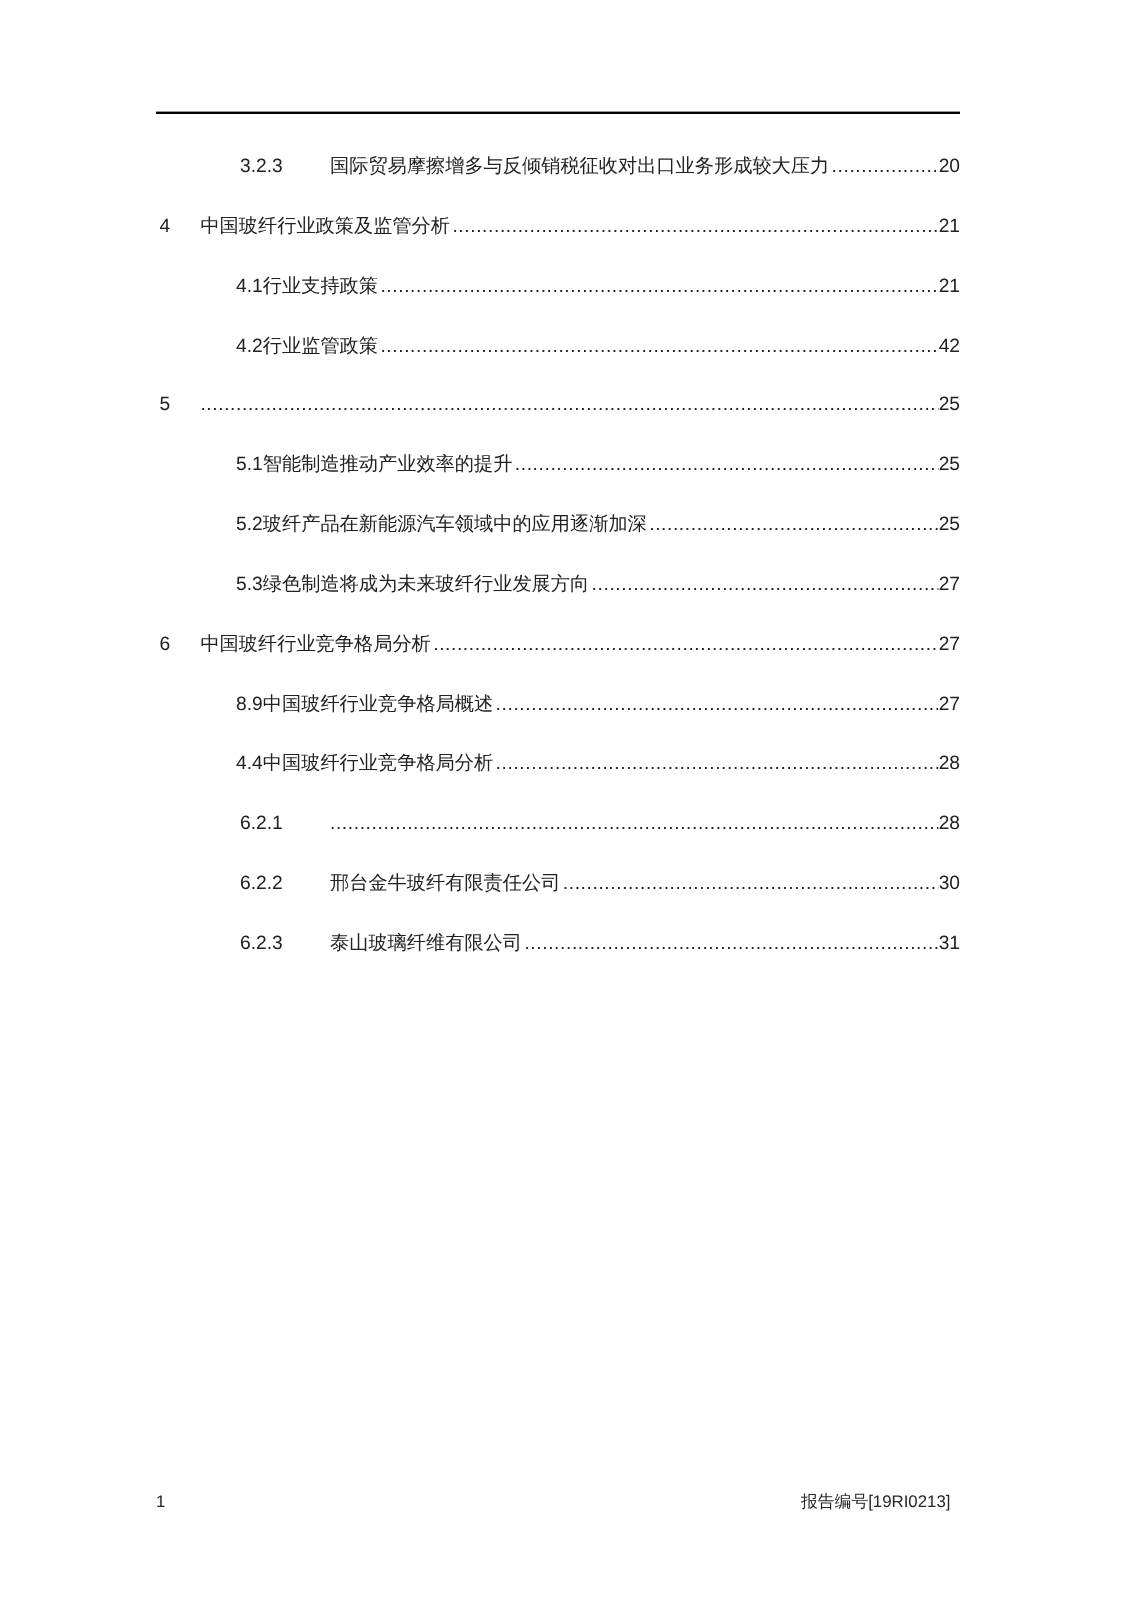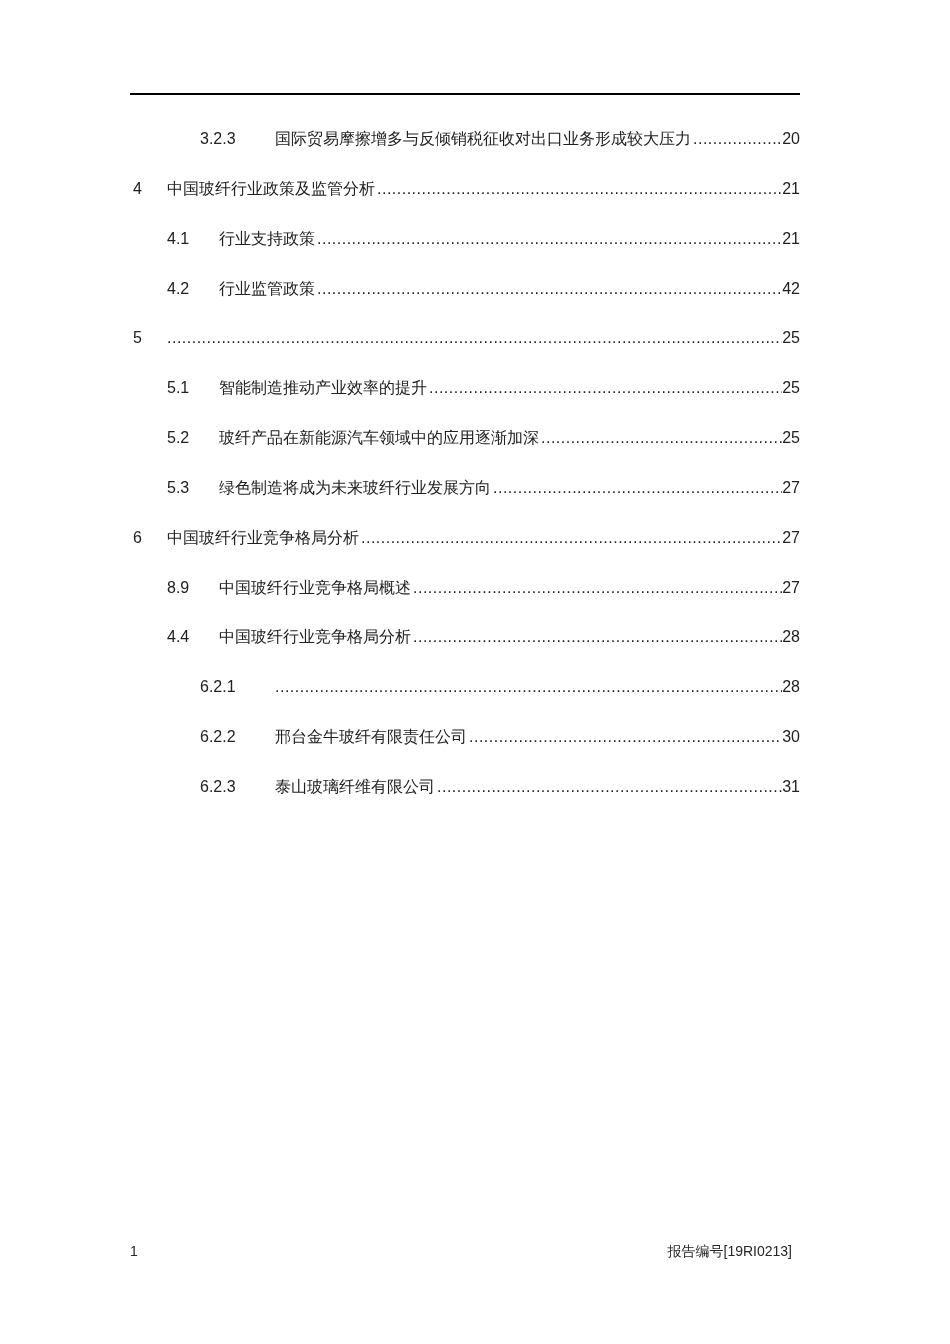--- a/index.html
+++ b/index.html
@@ -38,21 +38,21 @@
     flex: 1 1 auto;
     overflow: hidden;
     letter-spacing: 0.5px;
     min-width: 0;
   }
   .toc-row .pagenum { flex: 0 0 auto; text-align: right; }
   
   .toc-row.lvl1 { margin-left: 3px; }
   .toc-row.lvl1 .num { width: 34px; }
   .toc-row.lvl2 { margin-left: 37px; }
-  .toc-row.lvl2 .num { width: 52px; }
+  .toc-row.lvl2 .num { width: 52px; text-align: right; }
   .toc-row.lvl3 { margin-left: 70px; }
   .toc-row.lvl3 .num { width: 75px; }
   .footer {
     position: absolute;
     top: 1236px;
     left: 130px;
     width: 662px;
     height: 30px;
     line-height: 30px;
     display: flex;

